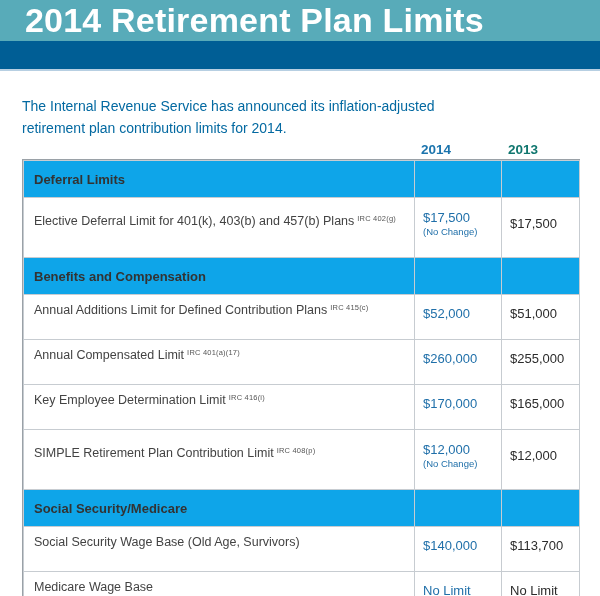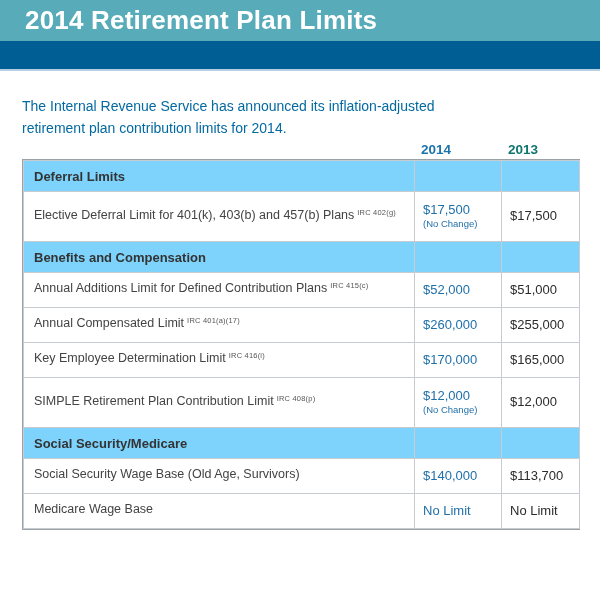--- a/index.html
+++ b/index.html
@@ -1,44 +1,44 @@
 <!DOCTYPE html>
 <html><head>
 <meta charset="utf-8">
 <style>
   html, body { margin: 0; padding: 0; background: #ffffff; }
   body { font-family: "Liberation Sans", sans-serif; }
   .page { width: 600px; height: 596px; overflow: hidden; background: #fff; position: relative; }
 
   
   .band-teal { height: 41px; background: #58abb9; display: flex; align-items: center; }
-  .page-title { color: #ffffff; font-size: 26px; font-weight: bold; margin: 0 0 0 25px; letter-spacing: 0.2px; }
+  .page-title { color: #ffffff; font-size: 34px; font-weight: bold; margin: 0 0 0 25px; letter-spacing: 0.2px; }
   .band-blue { height: 28px; background: #005e95; }
   .band-line { height: 2px; background: #b7cfe2; }
 
   
   .intro { margin: 24px 0 0 22px; color: #0369a1; font-size: 14px; line-height: 22px; }
 
   
   .col-headers { position: relative; height: 20px; }
   .col-headers span { position: absolute; bottom: 2px; font-size: 13.5px; font-weight: bold; margin-top: 20px; }
   .col-h-2014 { left: 421px; color: #1b74ad; }
   .col-h-2013 { left: 508px; color: #0f766e; }
 
   
   .table-wrap { width: 556px; margin-left: 22px; border: 1px solid #9aa1a7; }
   table { border-collapse: collapse; width: 100%; table-layout: fixed; }
   td { border: 1px solid #c7ccd1; vertical-align: middle; }
-  tr.section-row td { background: #7dd3fc; height: 24px; }
+  tr.section-row td { background: #0ea5e9; height: 24px; }
   td.section-title { font-weight: bold; font-size: 13px; color: #333333; padding: 2px 8px 2px 10px; }
   tr.data-row td { height: 26px; }
   tr.data-row.tall td { height: 41px; }
-  td.label-cell { font-size: 12.5px; color: #434343; padding: 2px 8px 6px 10px; }
+  td.label-cell { font-size: 12.5px; color: #434343; padding: 2px 8px 16px 10px; }
   .irc-sup { font-size: 7.5px; color: #555555; vertical-align: 4px; margin-left: 3px; letter-spacing: 0.2px; }
-  td.value-cell { padding: 2px 4px 4px 8px; }
+  td.value-cell { padding: 2px 4px 10px 8px; }
   td.v2014 .val { font-size: 13px; color: #1f6fa9; }
   td.v2014 .note { font-size: 9.5px; color: #1f6fa9; margin-top: 1px; }
   td.v2013 { font-size: 13px; color: #2b2b2b; }
 </style>
 </head>
 <body>
 
 <div class="page">
 
   <div class="band-teal">

